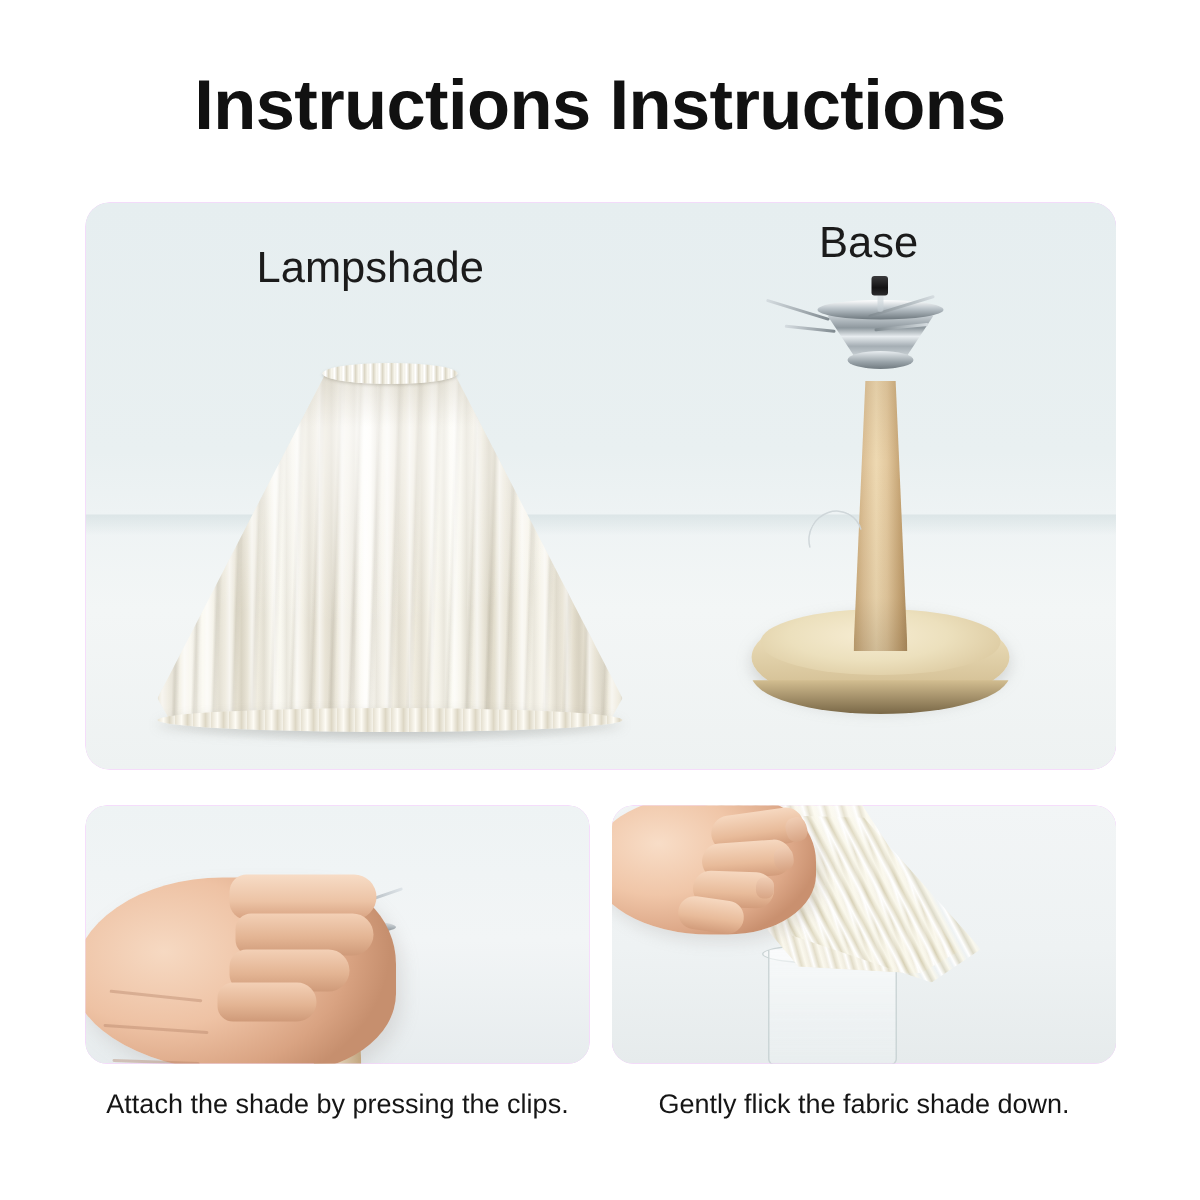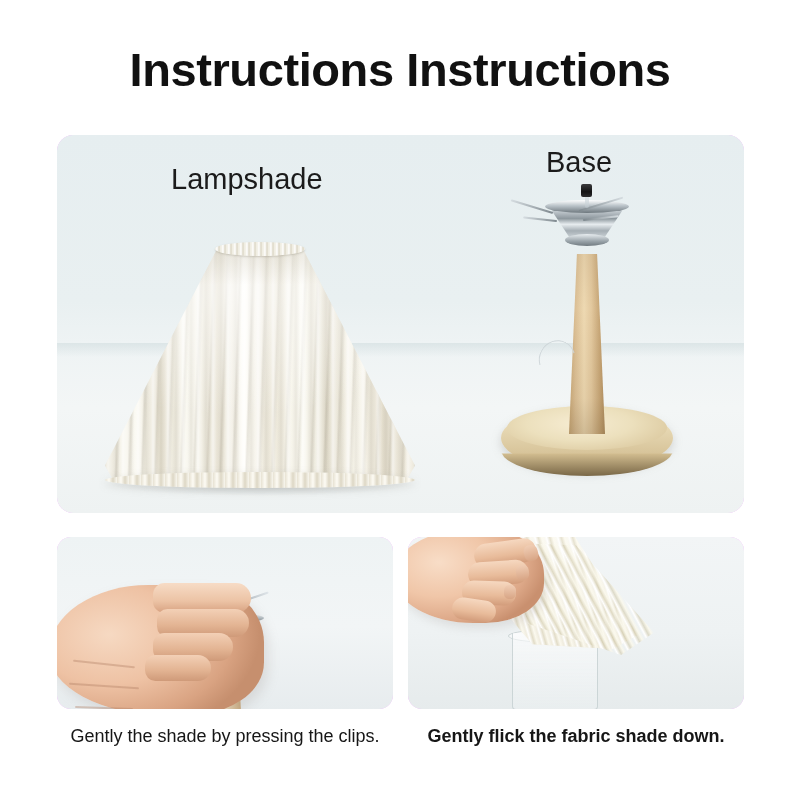--- a/index.html
+++ b/index.html
@@ -492,21 +492,21 @@
   .caption {
     position: absolute;
     top: 724px;
     font-size: 18px;
     line-height: 24px;
     color: #161616;
     text-align: center;
     white-space: nowrap;
   }
   .caption-left  { left: 57px; width: 336px; }
-  .caption-right { left: 408px; width: 336px; font-weight: bold; }
+  .caption-right { left: 408px; width: 336px; }
 </style>
 </head>
 <body>
 
 <div class="page-title">Instructions Instructions</div>
 
 <div class="panel panel-top">
   <div class="scene-top">
     <div class="wall-line"></div>
 
@@ -575,14 +575,14 @@
     <div class="br-finger bf1"></div>
     <div class="br-finger bf2"></div>
     <div class="br-finger bf3"></div>
     <div class="br-finger bf4"></div>
     <div class="nail n1"></div>
     <div class="nail n2"></div>
     <div class="nail n3"></div>
   </div>
 </div>
 
-<div class="caption caption-left">Gently the shade by pressing the clips.</div>
+<div class="caption caption-left">Attach the shade by pressing the clips.</div>
 <div class="caption caption-right">Gently flick the fabric shade down.</div>
 
 </body></html>

